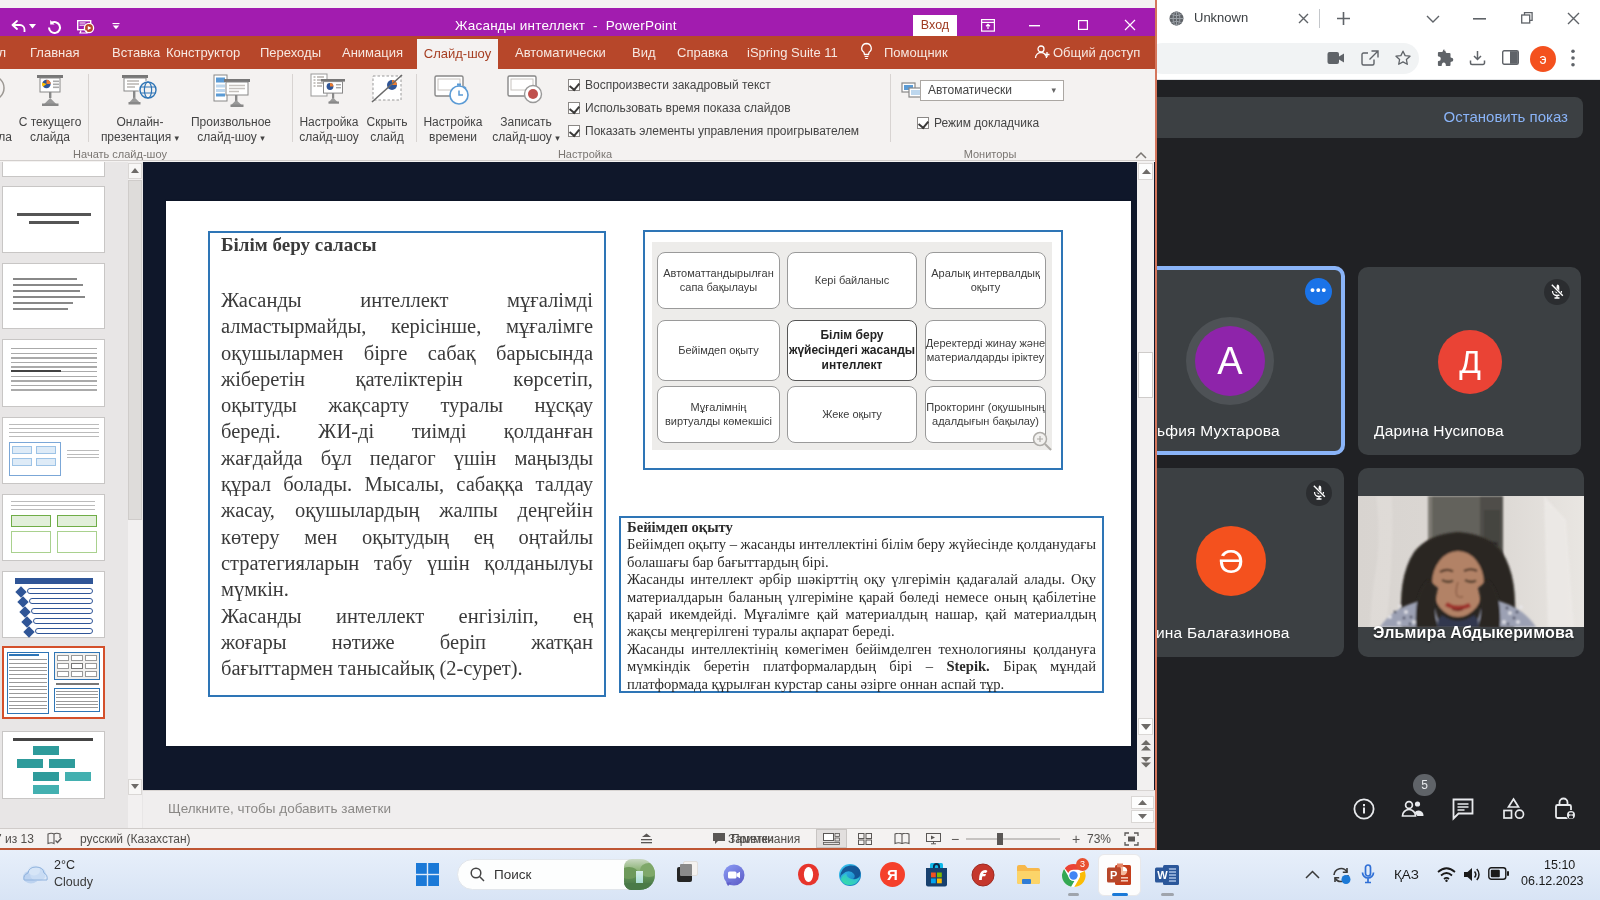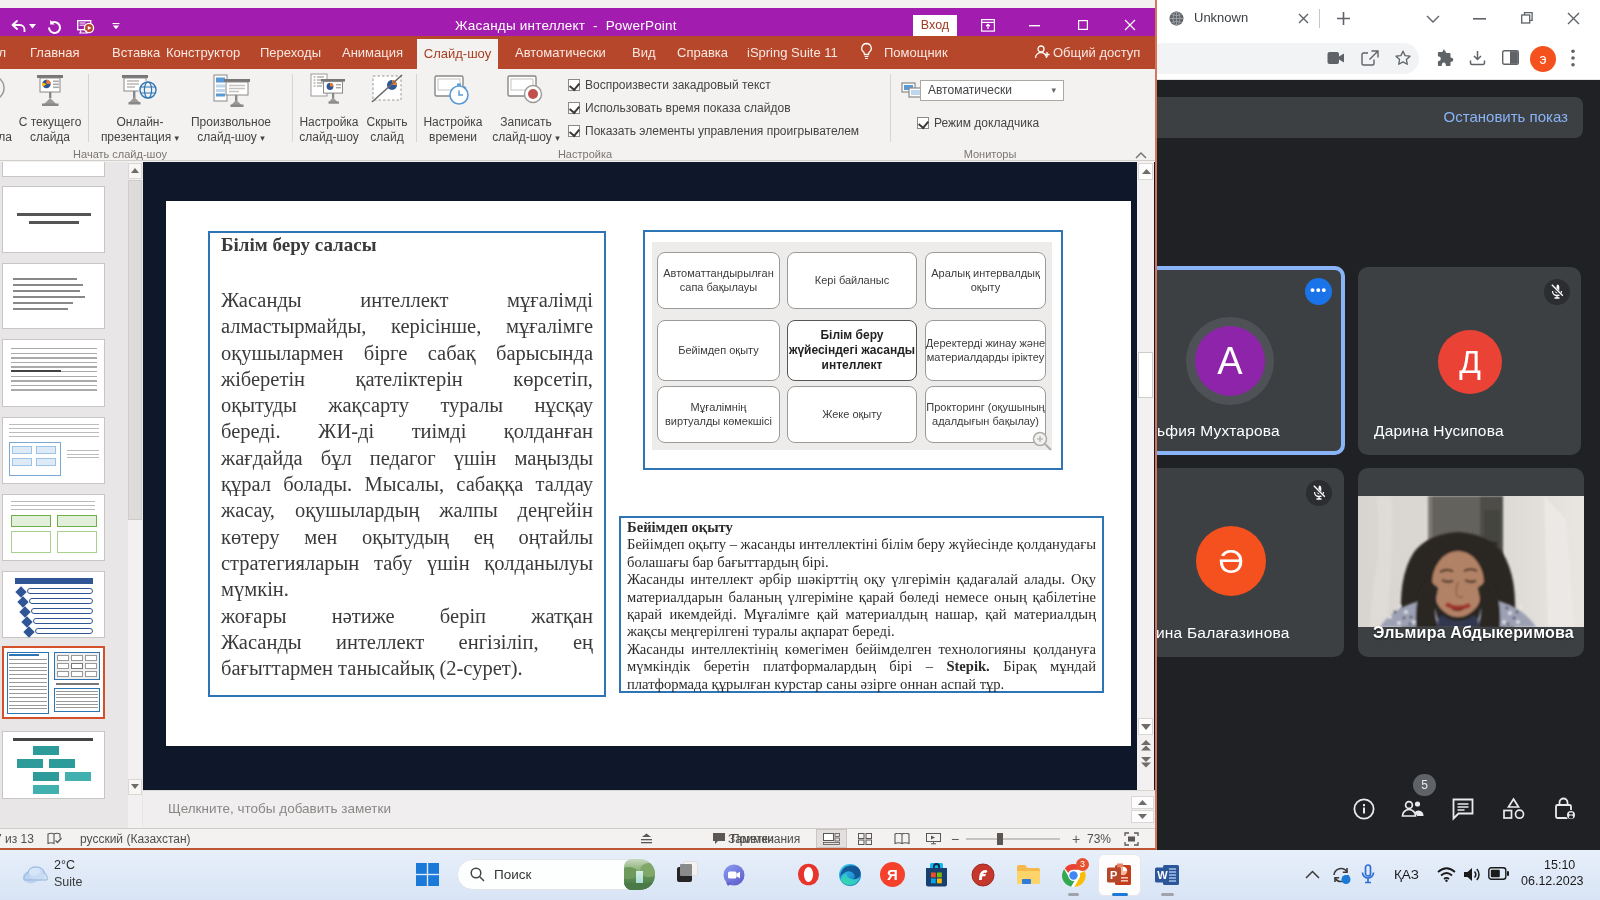--- a/index.html
+++ b/index.html
@@ -348,22 +348,22 @@
         <div class="jline">оқушылармен бірге сабақ барысында</div>
         <div class="jline">жіберетін қателіктерін көрсетіп,</div>
         <div class="jline">оқытуды жақсарту туралы нұсқау</div>
         <div class="jline">береді. ЖИ-ді тиімді қолданған</div>
         <div class="jline">жағдайда бұл педагог үшін маңызды</div>
         <div class="jline">құрал болады. Мысалы, сабаққа талдау</div>
         <div class="jline">жасау, оқушылардың жалпы деңгейін</div>
         <div class="jline">көтеру мен оқытудың ең оңтайлы</div>
         <div class="jline">стратегияларын табу үшін қолданылуы</div>
         <div>мүмкін.</div>
+        <div class="jline">Жасанды интеллект енгізіліп, ең</div>
         <div class="jline">жоғары нәтиже беріп жатқан</div>
-        <div class="jline">Жасанды интеллект енгізіліп, ең</div>
         <div>бағыттармен танысайық (2-сурет).</div>
       </div>
 
       <div class="bluebox" style="left:477px;top:29px;width:420px;height:240px;"></div>
       <div class="abs" style="left:486px;top:41px;width:400px;height:208px;background:#EDECEA;"></div>
       <div class="cell" style="left:491px;top:51px;width:123px;height:57px;">Автоматтандырылған<br>сапа бақылауы</div>
       <div class="cell" style="left:621px;top:51px;width:130px;height:57px;">Кері байланыс</div>
       <div class="cell" style="left:759px;top:51px;width:121px;height:57px;">Аралық интервалдық<br>оқыту</div>
       <div class="cell" style="left:491px;top:119px;width:123px;height:61px;">Бейімдеп оқыту</div>
       <div class="cell" style="left:621px;top:119px;width:130px;height:61px;border-color:#555;font-weight:bold;font-size:12px;line-height:15px;color:#222;">Білім беру<br>жүйесіндегі жасанды<br>интеллект</div>
@@ -682,21 +682,21 @@
 
 <div id="taskbar">
 
   <svg class="abs" style="left:20px;top:13px" width="30" height="22" viewBox="0 0 30 22">
       <ellipse cx="11" cy="14" rx="8" ry="6.5" fill="#BDD3F0"></ellipse>
       <ellipse cx="18" cy="11" rx="8" ry="7" fill="#C9DCF4"></ellipse>
       <ellipse cx="14" cy="7.5" rx="6" ry="5" fill="#D6E5F7"></ellipse>
       <path d="M4 17 Q3 12 8 10 Q9 4 16 4 Q23 4 24 10 Q28 12 27 17z" fill="none" stroke="#8FB2DD" stroke-width="1"></path>
     </svg>
   <div class="abs" style="left:54px;top:8px;font-size:12.5px;font-weight:normal;color:#2B2B2B;">2°C</div>
-  <div class="abs" style="left:54px;top:25px;font-size:12.5px;color:#3A3A3A;">Suite</div>
+  <div class="abs" style="left:54px;top:25px;font-size:12.5px;color:#3A3A3A;">Cloudy</div>
 
   <svg class="abs" style="left:416px;top:13px" width="23" height="23" viewBox="0 0 23 23">
       <rect x="0" y="0" width="10.8" height="10.8" fill="#1B79D7"></rect>
       <rect x="12.2" y="0" width="10.8" height="10.8" fill="#1B79D7"></rect>
       <rect x="0" y="12.2" width="10.8" height="10.8" fill="#1B79D7"></rect>
       <rect x="12.2" y="12.2" width="10.8" height="10.8" fill="#1B79D7"></rect>
     </svg>
 
   <div class="abs" style="left:457px;top:9px;width:198px;height:31px;background:#FDFEFE;border:1px solid #E2E6EB;border-radius:16px;"></div>
   <svg class="abs" style="left:470px;top:17px" width="15" height="15" viewBox="0 0 15 15">

